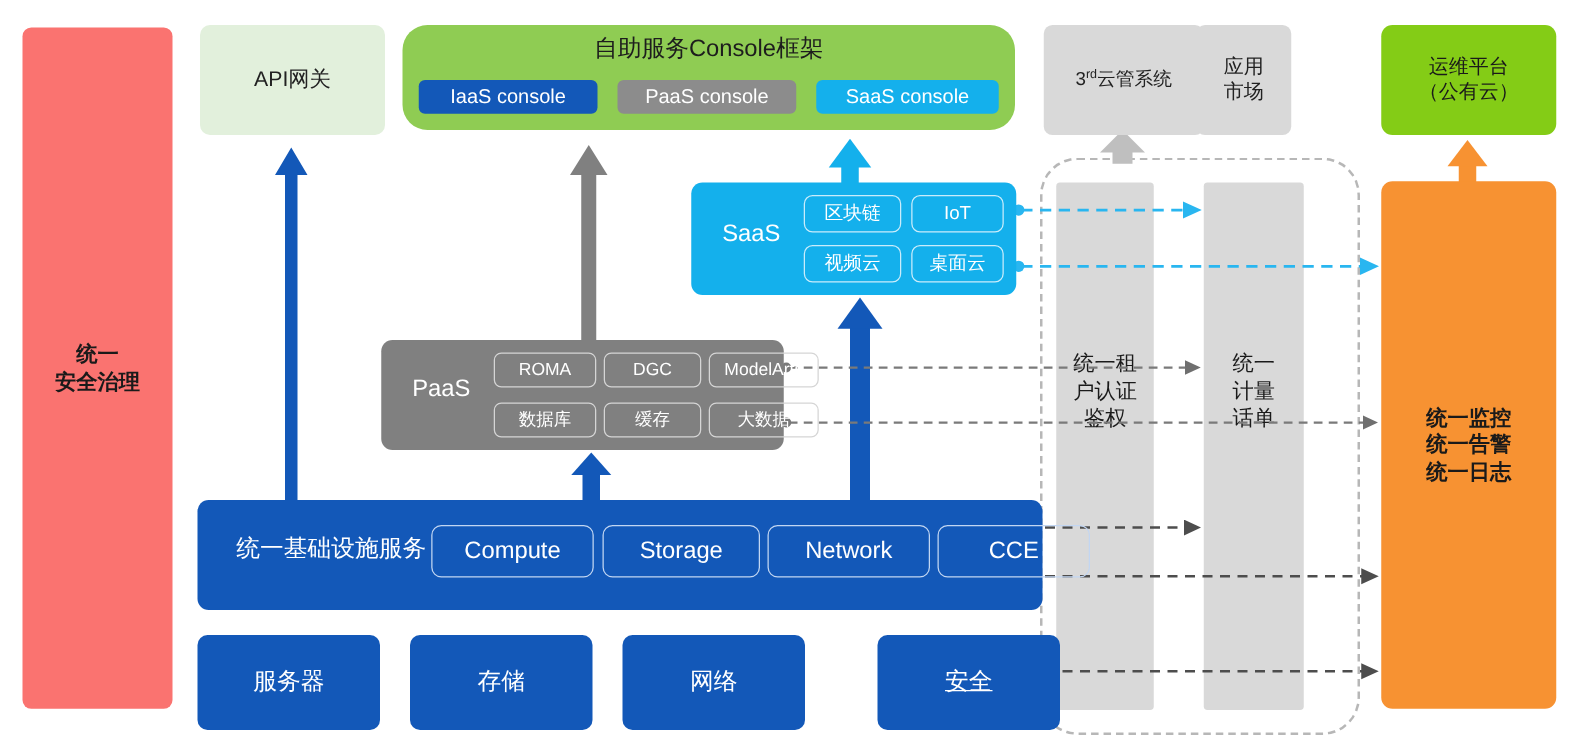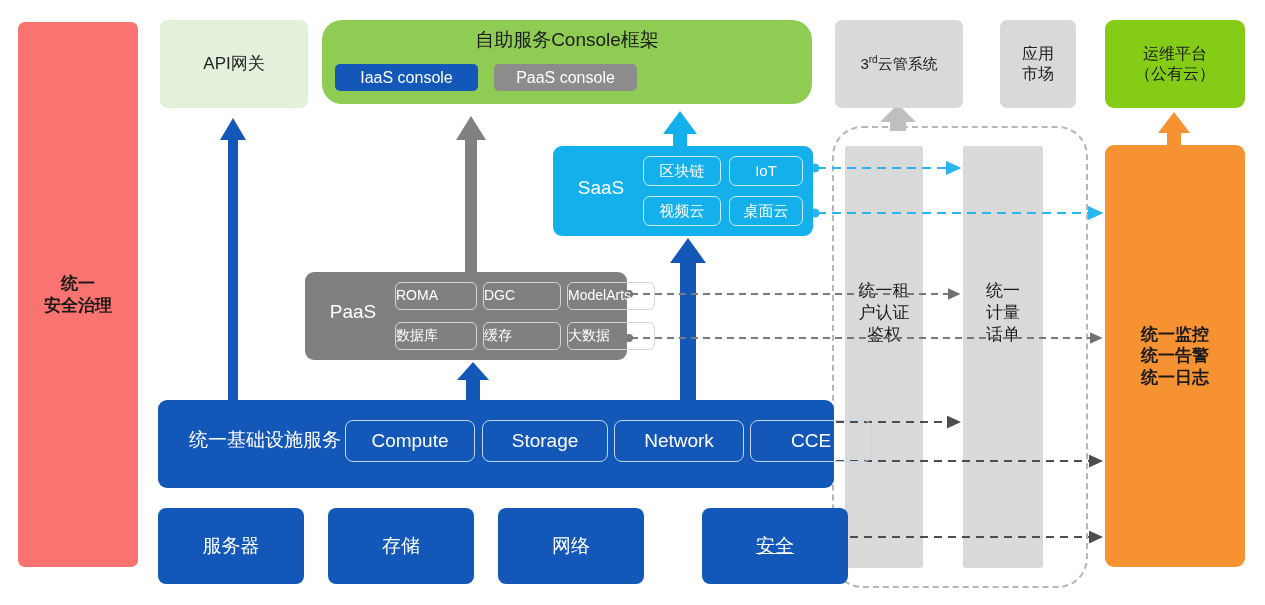--- a/index.html
+++ b/index.html
@@ -22,21 +22,21 @@
                  font-size:19px;color:#1d1d1d;}
   .console-chip{position:absolute;top:44px;height:27px;border-radius:5px;
                 display:flex;align-items:center;justify-content:center;
                 font-size:16px;color:#ffffff;}
   .chip-iaas{left:13px;width:143px;background:#1358b8;}
   .chip-paas{left:172px;width:143px;background:#8c8c8c;}
   .chip-saas{left:331px;width:146px;background:#14b0ec;}
   
   .thirdparty{left:835px;top:20px;width:128px;height:88px;background:#d9d9d9;
               border-radius:7px;font-size:15px;color:#222;}
-  .appmarket{left:1000px;top:20px;width:76px;height:88px;background:#d9d9d9;
+  .appmarket{left:957px;top:20px;width:76px;height:88px;background:#d9d9d9;
              border-radius:7px;font-size:16px;color:#222;}
   
   .ops{left:1105px;top:20px;width:140px;height:88px;background:#84cc16;
        border-radius:9px;font-size:16px;color:#1a1a1a;}
   .monitor{left:1105px;top:145px;width:140px;height:422px;background:#f79232;
            border-radius:9px;font-size:17px;color:#1a1a1a;font-weight:600;}
   
   .saas{left:553px;top:146px;width:260px;height:90px;background:#14b0ec;
         border-radius:9px;}
   .saas-label{position:absolute;left:12px;top:30px;width:72px;text-align:center;
@@ -47,21 +47,21 @@
   .sc1{left:90px;top:10px;width:76px;}
   .sc2{left:176px;top:10px;width:72px;}
   .sc3{left:90px;top:50px;width:76px;}
   .sc4{left:176px;top:50px;width:72px;}
   
   .paas{left:305px;top:272px;width:322px;height:88px;background:#808080;
         border-radius:9px;}
   .paas-label{position:absolute;left:10px;top:28px;width:76px;text-align:center;
               font-size:19px;color:#ffffff;}
   .paas-chip{position:absolute;height:26px;border:1.5px solid #d5d5d5;border-radius:6px;
-             display:flex;align-items:center;justify-content:flex-start;font-size:14px;
+             display:flex;align-items:center;justify-content:center;font-size:14px;
              color:#ffffff;}
   .pc1{left:90px;top:10px;width:80px;}
   .pc2{left:178px;top:10px;width:76px;}
   .pc3{left:262px;top:10px;width:86px;}
   .pc4{left:90px;top:50px;width:80px;}
   .pc5{left:178px;top:50px;width:76px;}
   .pc6{left:262px;top:50px;width:86px;}
   
   .infra{left:158px;top:400px;width:676px;height:88px;background:#1358b8;
          border-radius:9px;}
@@ -199,20 +199,23 @@
   </div>
 
   <div class="box console-frame">
     <div class="console-title">自助服务Console框架</div>
     <div class="console-chip chip-iaas">
       <span>IaaS console</span>
     </div>
     <div class="console-chip chip-paas">
       <span>PaaS console</span>
     </div>
+    <div class="console-chip chip-saas">
+      <span>SaaS console</span>
+    </div>
   </div>
 
   <div class="box thirdparty">
     <span><span>3</span><sup style="font-size:10px">rd</sup><span>云管系统</span></span>
   </div>
 
   <div class="box appmarket">
     <div>
       <div>应用</div>
       <div>市场</div>

